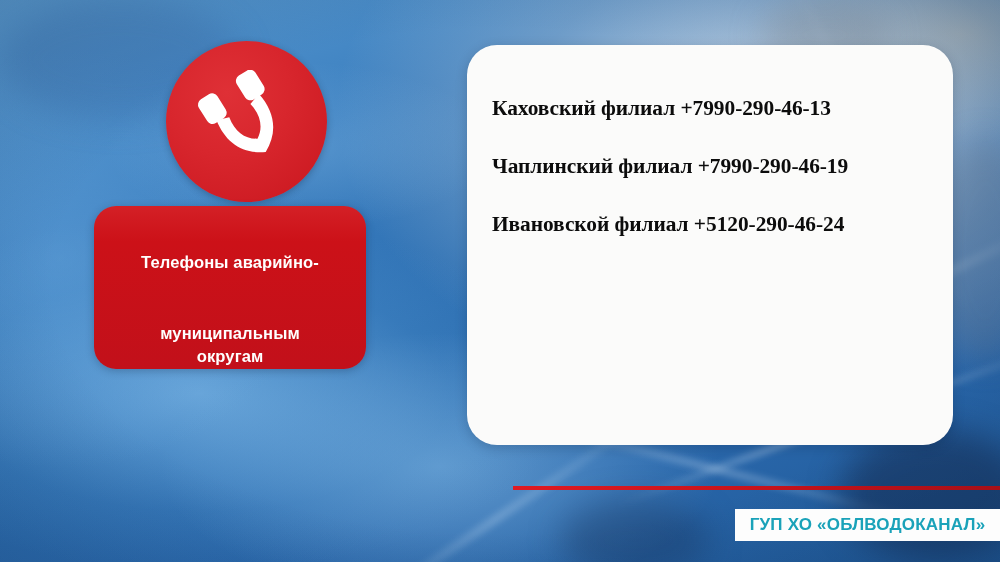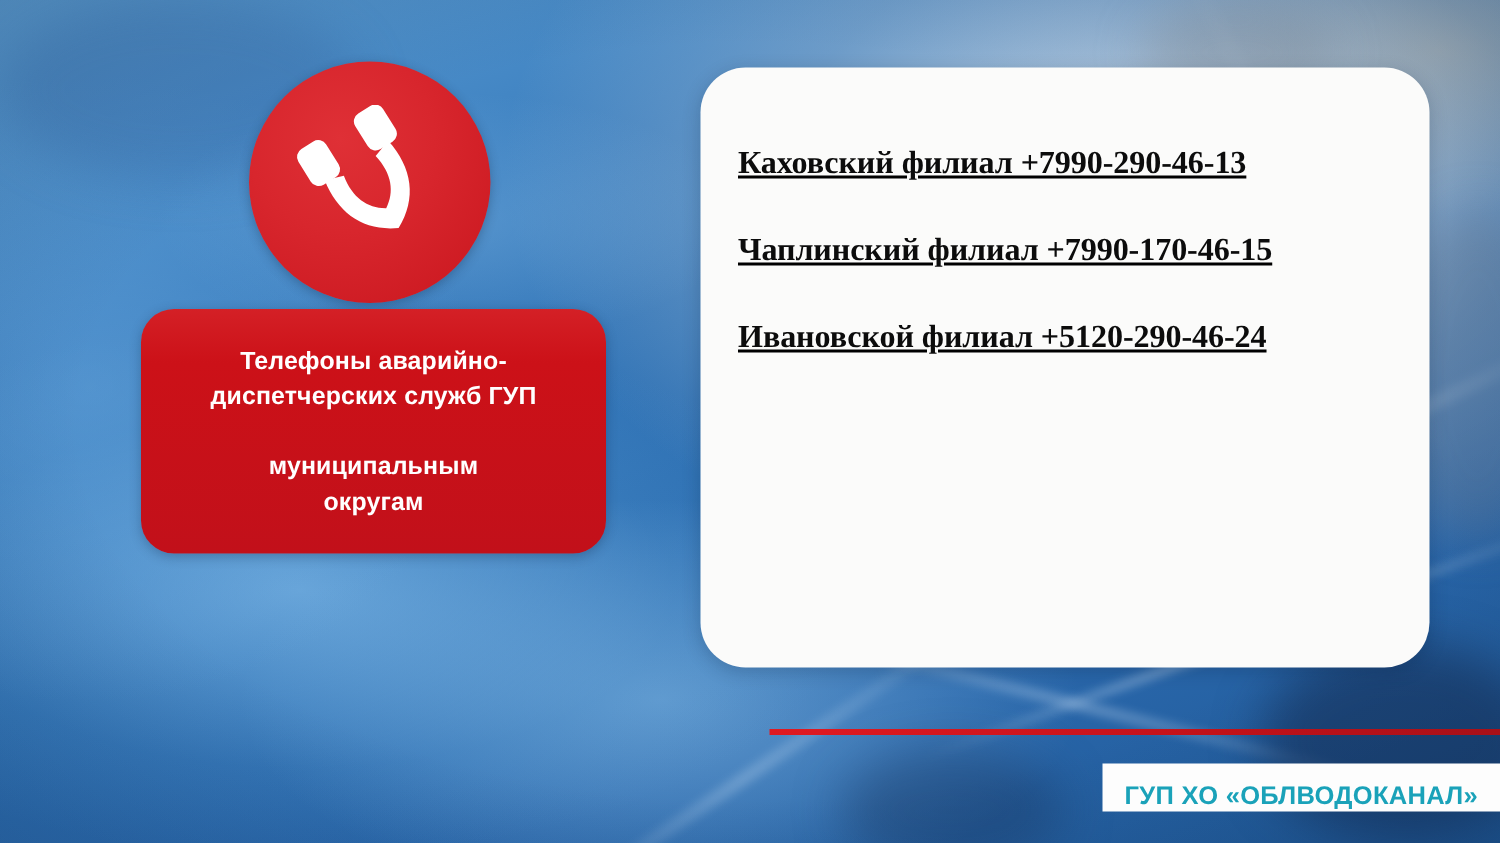--- a/index.html
+++ b/index.html
@@ -78,27 +78,27 @@
     width: 104px;
     height: 104px;
     transform: translate(-50%, -50%);
   }
 
   
   .red-badge {
     position: absolute;
     left: 94px;
     top: 206px;
-    width: 310px;
+    width: 272px;
     height: 163px;
     border-radius: 22px;
     background: linear-gradient(180deg, #d42026 0%, #cc1118 22%, #c2101a 100%);
     box-shadow: 0 2px 8px rgba(12,30,56,0.28);
     display: flex;
-    align-items: center;
+    align-items: flex-end;
     justify-content: center;
   }
   .red-badge .caption {
     color: #ffffff;
     font-size: 16.6px;
     font-weight: bold;
     line-height: 1.42;
     text-align: center;
     padding: 0 10px;
     letter-spacing: .1px;
@@ -109,21 +109,20 @@
     position: absolute;
     left: 467px;
     top: 45px;
     width: 486px;
     height: 400px;
     border-radius: 30px;
     background: #fbfbfa;
     box-shadow: 0 3px 12px rgba(10,28,56,0.22);
     padding: 34px 0 0 0;
     box-sizing: border-box;
-    text-decoration: underline;
   }
   .phone-list {
     list-style: none;
     margin: 0;
     padding: 0 0 0 25px;
   }
   .phone-list li {
     font-family: "Liberation Serif", "DejaVu Serif", serif;
     font-weight: bold;
     font-size: 21.4px;
@@ -146,21 +145,21 @@
 
   
   .bottom-banner {
     position: absolute;
     left: 735px;
     top: 509px;
     width: 265px;
     height: 32px;
     background: #fdfdfd;
     display: flex;
-    align-items: flex-end;
+    align-items: center;
     justify-content: center;
   }
   .bottom-banner .bname {
     font-size: 17px;
     font-weight: bold;
     color: #1aa2b9;
     letter-spacing: .2px;
     white-space: nowrap;
   }
 </style>
@@ -189,31 +188,31 @@
         <rect x="18" y="8" width="21" height="27" rx="6"></rect>
         <rect x="61" y="8" width="21" height="27" rx="6"></rect>
         <path d="M26 33 C22 56, 30 74, 50 84 C70 74, 78 56, 74 33 L62 37 C65 52, 60 63, 50 69 C40 63, 35 52, 38 37 Z"></path>
       </g>
     </svg>
   </div>
 
   <div class="red-badge">
     <div class="caption">
       <span>Телефоны аварийно-</span><br>
-      <span>диспетчерских служб ГУП</span><br>
+      <br>
       <br>
       <span>муниципальным</span><br>
       <span>округам</span>
     </div>
   </div>
 
   <div class="white-card">
     <ul class="phone-list">
       <li>Каховский филиал +7990-290-46-13</li>
-      <li>Чаплинский филиал +7990-170-46-15</li>
+      <li>Чаплинский филиал +7990-290-46-19</li>
       <li>Ивановской филиал +5120-290-46-24</li>
     </ul>
   </div>
 
   <div class="red-rule"></div>
 
   <div class="bottom-banner">
     <span class="bname">ГУП ХО «ОБЛВОДОКАНАЛ»</span>
   </div>
 

